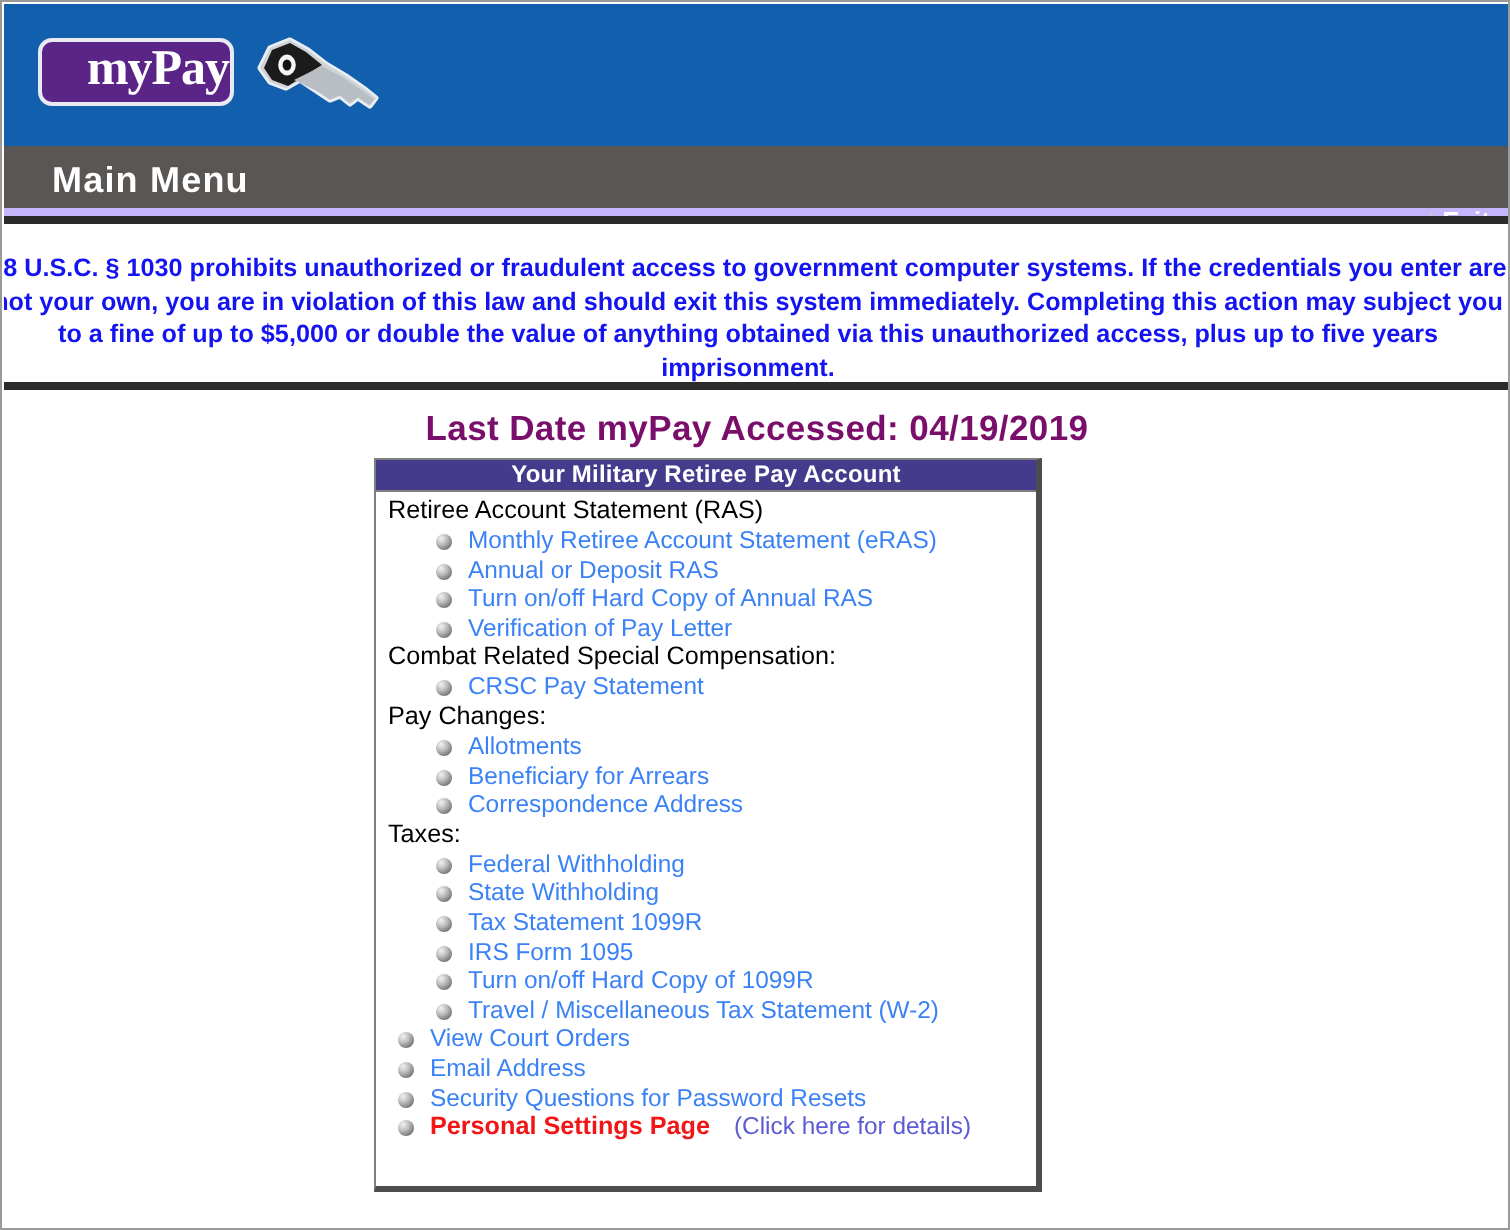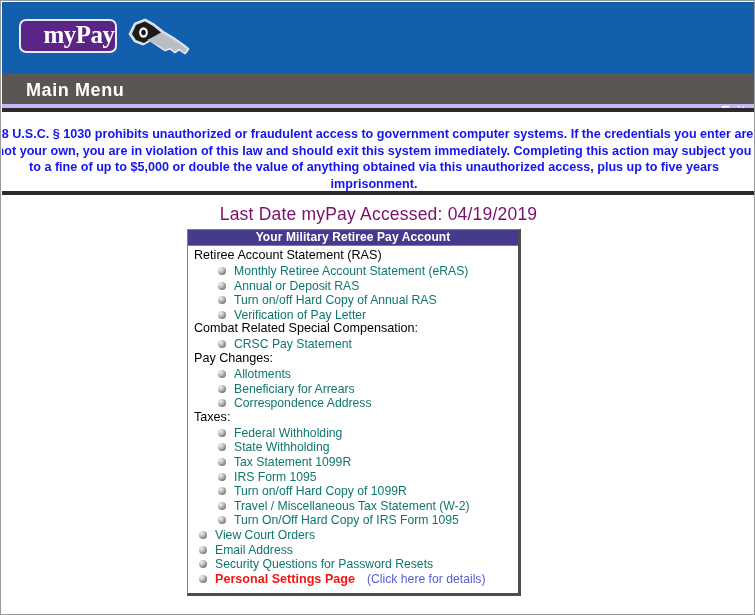--- a/index.html
+++ b/index.html
@@ -156,21 +156,21 @@
 
   
   .last-access {
     position: absolute;
     left: 0;
     top: 203px;
     width: 755px;
     text-align: center;
     color: #7a0f6b;
     font-size: 17.5px;
-    font-weight: normal;
+    font-weight: bold;
     letter-spacing: 0.2px;
   }
 
   
   .panel {
     position: absolute;
     left: 186px;
     top: 228px;
     width: 334px;
     height: 367px;
@@ -223,21 +223,21 @@
     top: 4px;
     width: 8px;
     height: 8px;
     border-radius: 50%;
     background: radial-gradient(circle at 32% 28%, #f2f2f2 0%, #bdbdbd 38%, #7e7e7e 72%, #4d4d4d 100%);
   }
   .menu-row.outdent .bullet {
     left: 11px;
   }
   .menu-link {
-    color: #0f766e;
+    color: #3b82f6;
     font-size: 12.2px;
     text-decoration: none;
     vertical-align: baseline;
   }
   .menu-link.alert {
     color: #f21515;
     font-weight: bold;
     font-size: 12.6px;
   }
   .menu-note {
@@ -298,21 +298,20 @@
         <div class="menu-row"><span class="bullet"></span><a href="#" class="menu-link">Allotments</a></div>
         <div class="menu-row"><span class="bullet"></span><a href="#" class="menu-link">Beneficiary for Arrears</a></div>
         <div class="menu-row"><span class="bullet"></span><a href="#" class="menu-link">Correspondence Address</a></div>
         <div class="sect-title">Taxes:</div>
         <div class="menu-row"><span class="bullet"></span><a href="#" class="menu-link">Federal Withholding</a></div>
         <div class="menu-row"><span class="bullet"></span><a href="#" class="menu-link">State Withholding</a></div>
         <div class="menu-row"><span class="bullet"></span><a href="#" class="menu-link">Tax Statement 1099R</a></div>
         <div class="menu-row"><span class="bullet"></span><a href="#" class="menu-link">IRS Form 1095</a></div>
         <div class="menu-row"><span class="bullet"></span><a href="#" class="menu-link">Turn on/off Hard Copy of 1099R</a></div>
         <div class="menu-row"><span class="bullet"></span><a href="#" class="menu-link">Travel / Miscellaneous Tax Statement (W-2)</a></div>
-        <div class="menu-row"><span class="bullet"></span><a href="#" class="menu-link">Turn On/Off Hard Copy of IRS Form 1095</a></div>
         <div class="menu-row outdent"><span class="bullet"></span><a href="#" class="menu-link">View Court Orders</a></div>
         <div class="menu-row outdent"><span class="bullet"></span><a href="#" class="menu-link">Email Address</a></div>
         <div class="menu-row outdent"><span class="bullet"></span><a href="#" class="menu-link">Security Questions for Password Resets</a></div>
         <div class="menu-row outdent"><span class="bullet"></span><a href="#" class="menu-link alert">Personal Settings Page</a><a href="#" class="menu-note">(Click here for details)</a></div>
       </div>
   </div>
 
 </div>
 
 </body></html>

